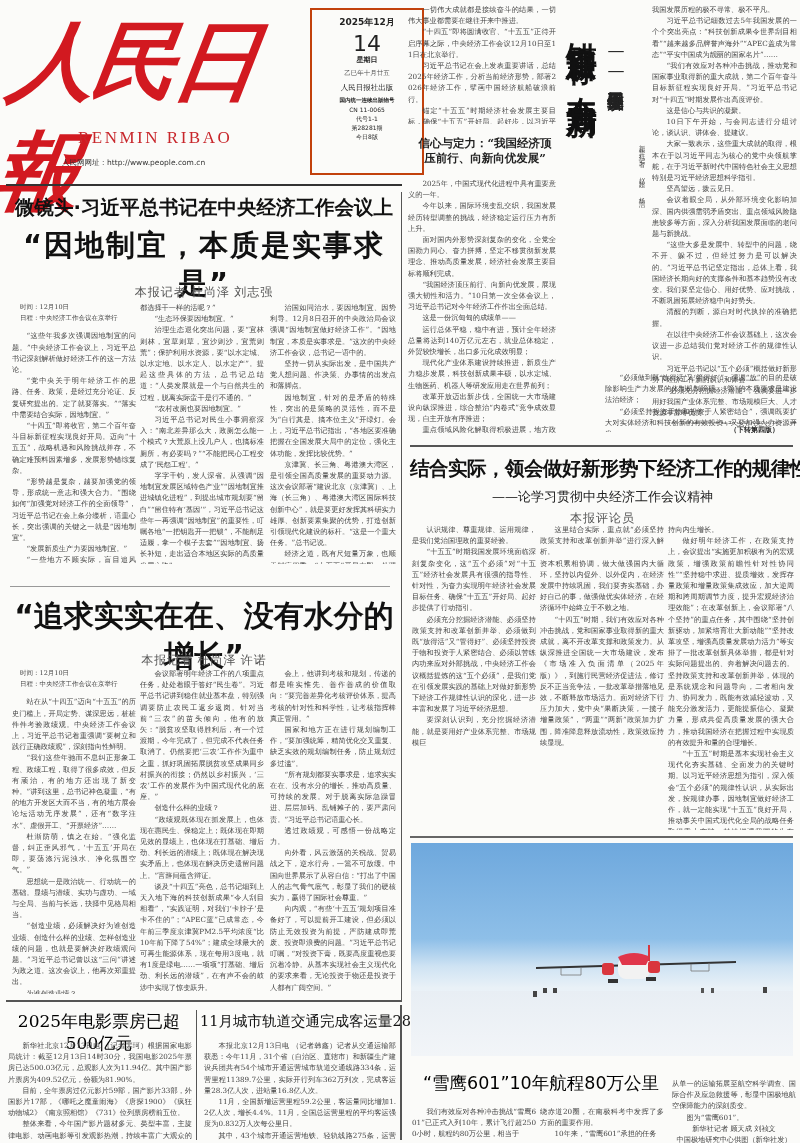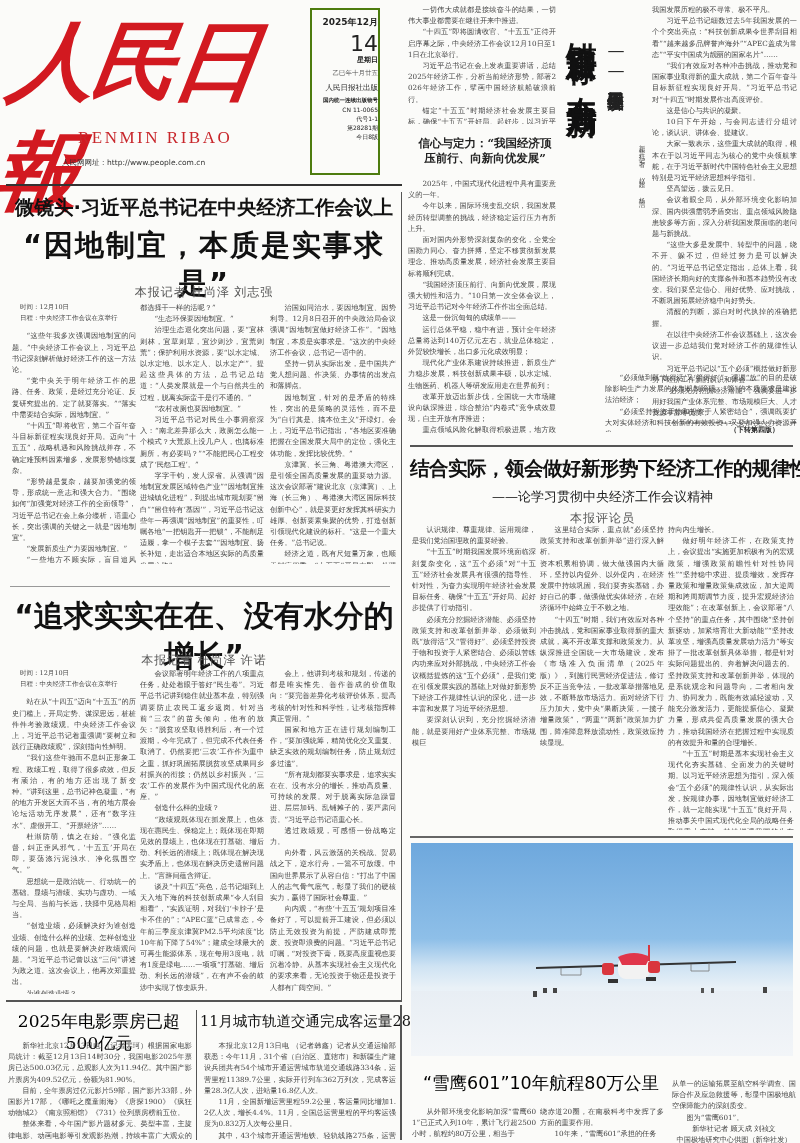--- a/index.html
+++ b/index.html
@@ -5,21 +5,21 @@
   *{box-sizing:border-box;margin:0;padding:0}
   body{width:800px;height:1143px;background:#fbfbf9;font-family:"DejaVu Serif",serif;color:#222;position:relative;overflow:hidden}
   .abs{position:absolute}
   .p{font-size:7.2px;line-height:11.2px;color:#444;text-align:justify;text-indent:2em;word-break:break-all}
   .p.ni{text-indent:0}
   .col{position:absolute;overflow:hidden}
   
   .mast-logo{left:10px;top:6px;width:290px;height:120px;color:#d21920;font-family:"DejaVu Serif",serif;font-weight:bold;font-style:italic;font-size:86px;line-height:110px;letter-spacing:-4px;transform:skewX(-8deg)}
   .mast-roman{left:78px;top:128px;color:#c8262b;font-family:"Liberation Serif",serif;font-size:17px;letter-spacing:2.5px}
   .mast-url{left:62px;top:158px;font-size:7.5px;color:#333;font-family:"DejaVu Sans",sans-serif}
-  .datebox{left:310px;top:8px;width:70px;height:167px;border:2px solid #4d7c0f;text-align:right;font-family:"DejaVu Sans",sans-serif;color:#222}
+  .datebox{left:310px;top:8px;width:114px;height:167px;border:2px solid #c2410c;text-align:center;font-family:"DejaVu Sans",sans-serif;color:#222}
   .datebox div{line-height:1}
   
   .hl-black{font-family:"DejaVu Sans",sans-serif;font-weight:bold;color:#111}
   .rule{position:absolute;background:#333}
   .rule.gray{background:#999}
   .byline{font-size:12px;color:#555;text-align:center;font-family:Liberation Sans, sans-serif;letter-spacing:1px}
   .vert{writing-mode:vertical-rl;text-orientation:upright}
   .photo{left:411px;top:843px;width:382px;height:213px;overflow:hidden;background:linear-gradient(#6ea8dd 0%,#8ebfe8 45%,#cfe3f3 58%,#e9f1f7 68%,#f1f5f8 100%)}
   .snow{position:absolute;left:0;top:148px;width:100%;height:65px;background:linear-gradient(#e8eef4,#f2f5f8);}
   .plane{position:absolute}
@@ -212,21 +212,21 @@
   <div style="position:absolute;left:122px;top:148px;width:4px;height:6px;background:#444"></div>
   <div style="position:absolute;left:132px;top:145px;width:4px;height:5px;background:#444"></div>
   <div style="position:absolute;left:142px;top:145px;width:4px;height:5px;background:#444"></div>
   <div style="position:absolute;left:290px;top:145px;width:3px;height:5px;background:#555"></div>
   <div style="position:absolute;left:300px;top:145px;width:3px;height:5px;background:#555"></div>
   <div style="position:absolute;left:352px;top:144px;width:4px;height:6px;background:#444"></div>
 </div>
 
 <div class="abs" style="left:412px;top:1071px;width:258px;font-size:17.5px;line-height:24px;font-family:'DejaVu Sans',sans-serif;color:#000000;text-align:center;white-space:nowrap">“雪鹰601”10年航程80万公里</div>
 <div class="col" style="left:412px;top:1106px;width:124px;height:37px">
-  <p class="p">从外部环境变化影响加深“雪鹰601”已正式入列10年，累计飞行超2500小时，航程约80万公里，相当于</p>
+  <p class="p">我们有效应对各种冲击挑战“雪鹰601”已正式入列10年，累计飞行超2500小时，航程约80万公里，相当于</p>
 </div>
 <div class="col" style="left:540px;top:1106px;width:124px;height:37px">
   <p class="p ni">绕赤道20圈，在南极科考中发挥了多方面的重要作用。</p>
   <p class="p">10年来，“雪鹰601”承担的任务</p>
 </div>
 <div class="col" style="left:672px;top:1078px;width:124px;height:65px">
   <p class="p ni">从单一的运输拓展至航空科学调查、国际合作及应急救援等，彰显中国极地航空保障能力的深刻质变。</p>
   <p class="p">图为“雪鹰601”。</p>
   <p class="p ni" style="text-align:center">新华社记者 顾天成 刘祯文</p>
   <p class="p ni" style="text-align:center">中国极地研究中心供图（新华社发）</p>

